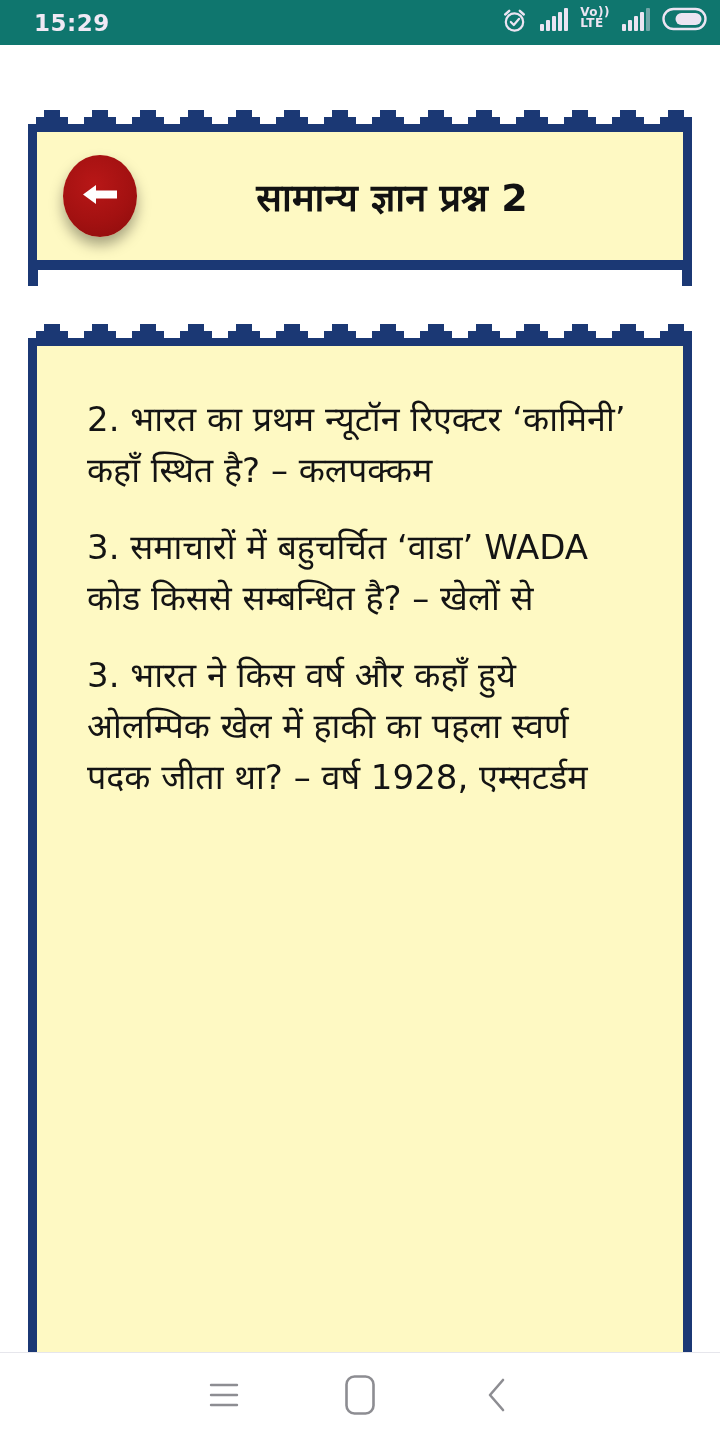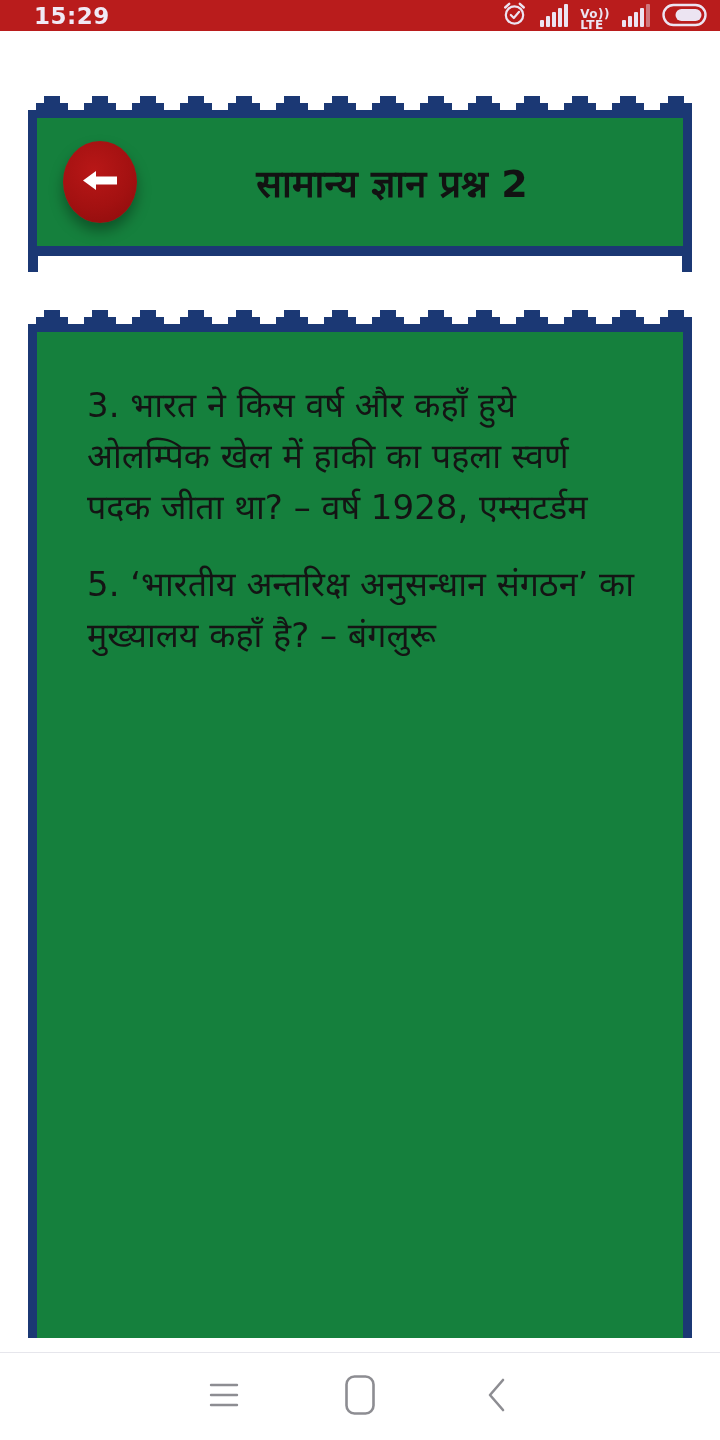--- a/index.html
+++ b/index.html
@@ -10,36 +10,36 @@
     position: relative;
     width: 720px;
     height: 1440px;
     background: #ffffff;
     overflow: hidden;
     margin: 0 auto;
   }
 
   
   .status-bar {
-    height: 31px;
-    background: #b91c1c;
+    height: 45px;
+    background: #0f766e;
     display: flex;
     align-items: center;
     justify-content: space-between;
     padding: 0 12px 0 34px;
   }
   .status-time {
     color: #f0e9f5;
     font-size: 23px;
     font-weight: 700;
     letter-spacing: 0.5px;
   }
   .status-icons {
     display: flex;
-    align-items: flex-end;
+    align-items: flex-start;
     gap: 12px;
   }
   .volte {
     display: flex;
     flex-direction: column;
     align-items: flex-start;
     color: #ece4f2;
     font-size: 12px;
     font-weight: 700;
     line-height: 11px;
@@ -47,21 +47,21 @@
   }
 
   
   .card { position: relative; margin-left: 28px; margin-right: 28px; }
   .header-card { margin-top: 65px; }
   .content-card { margin-top: 54px; }
 
   .battlement { display: block; width: 100%; height: 22px; }
 
   .card-body {
-    background: #15803d;
+    background: #fef9c3;
     border-left: 9px solid #1b3874;
     border-right: 9px solid #1b3874;
   }
   .header-body {
     height: 128px;
     display: flex;
     align-items: center;
     padding: 0 26px;
   }
   .card-bottom {
@@ -215,22 +215,23 @@
       <h1 class="page-title">सामान्य ज्ञान प्रश्न 2</h1>
     </div>
     <div class="card-bottom"></div>
   </div>
 
   <div class="card content-card">
     <svg class="battlement" preserveAspectRatio="none">
       <rect width="100%" height="22" fill="url(#battlement-pattern)"></rect>
     </svg>
     <div class="card-body content-body">
+      <p class="question">2. भारत का प्रथम न्यूटॉन रिएक्टर ‘कामिनी’ कहाँ स्थित है? – कलपक्कम</p>
+      <p class="question">3. समाचारों में बहुचर्चित ‘वाडा’ WADA कोड किससे सम्बन्धित है? – खेलों से</p>
       <p class="question">3. भारत ने किस वर्ष और कहाँ हुये ओलम्पिक खेल में हाकी का पहला स्वर्ण पदक जीता था? – वर्ष 1928, एम्सटर्डम</p>
-      <p class="question">5. ‘भारतीय अन्तरिक्ष अनुसन्धान संगठन’ का मुख्यालय कहाँ है? – बंगलुरू</p>
     </div>
   </div>
 
   <div class="nav-bar">
     <button class="nav-btn">
       <span>
         <svg width="32" height="28" viewBox="0 0 32 28" fill="none">
           <path d="M3 4 H29" stroke="#8d8d92" stroke-width="2.4" stroke-linecap="round"></path>
           <path d="M3 14 H29" stroke="#8d8d92" stroke-width="2.4" stroke-linecap="round"></path>
           <path d="M3 24 H29" stroke="#8d8d92" stroke-width="2.4" stroke-linecap="round"></path>

